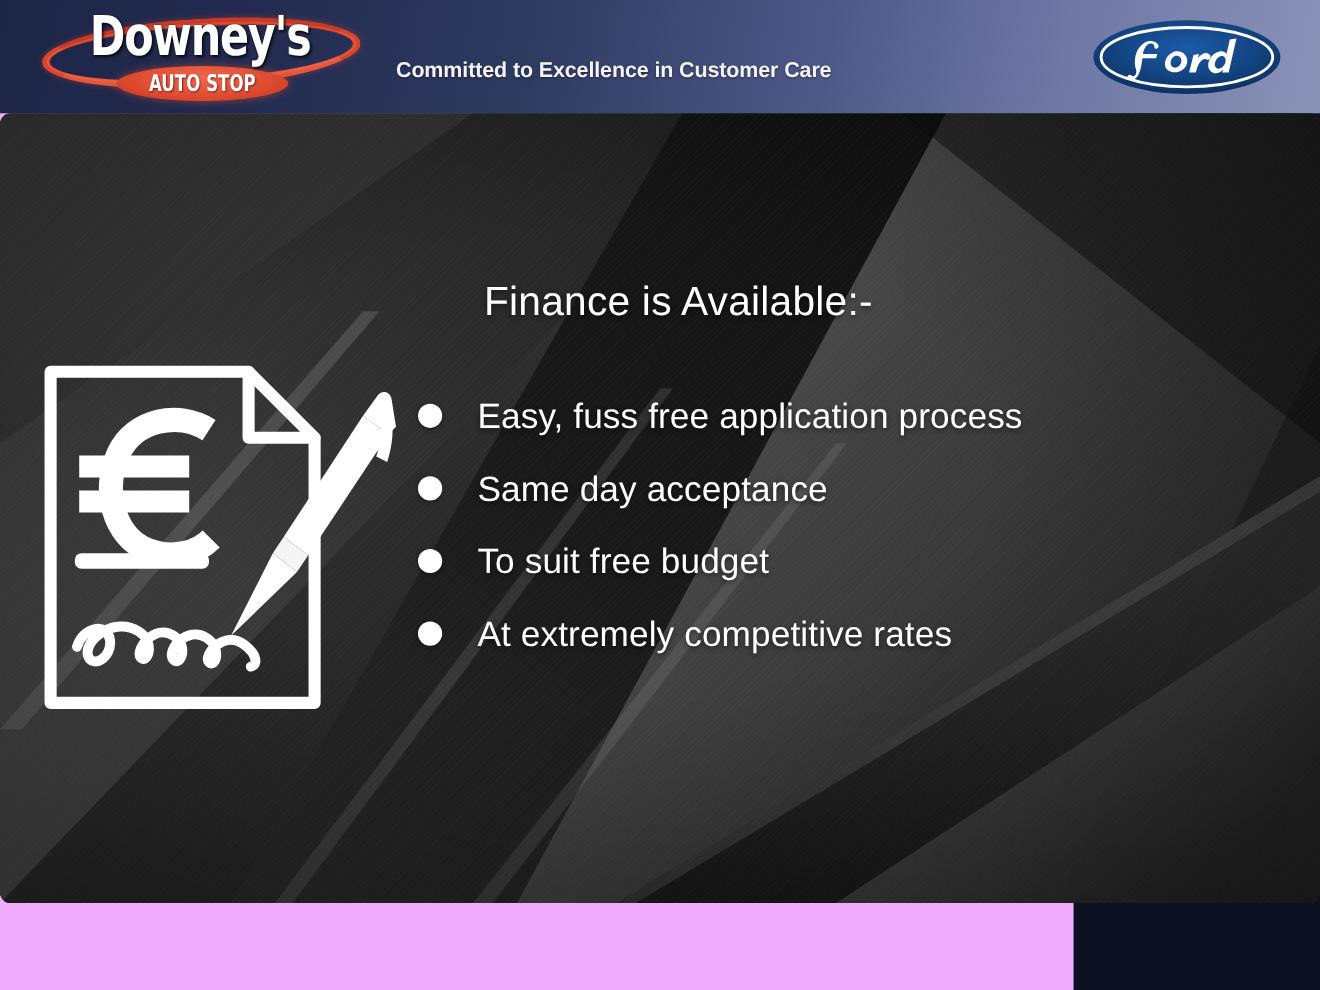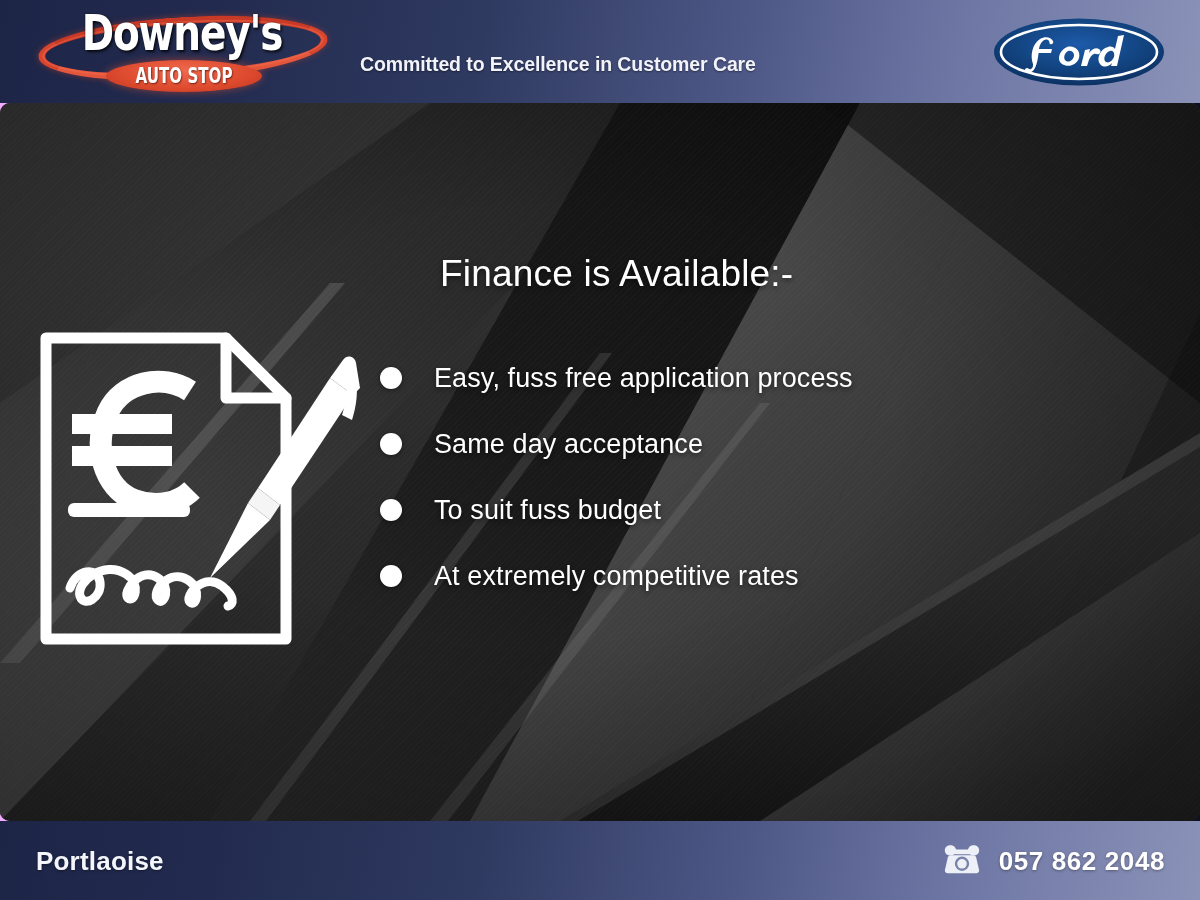--- a/index.html
+++ b/index.html
@@ -183,21 +183,21 @@
     position: absolute;
     left: 12px; top: 50%;
     margin-top: -11px;
     width: 22px; height: 22px;
     border-radius: 50%;
     background: #ffffff;
     box-shadow: 0 1px 4px rgba(0,0,0,0.5);
   }
   .bullet-text {
     margin-left: 66px;
-    font-size: 27px;
+    font-size: 32px;
     color: #ffffff;
     letter-spacing: 0.1px;
     white-space: nowrap;
     text-shadow: 0 2px 5px rgba(0,0,0,0.55);
   }
 
   
   #footer {
     position: absolute;
     left: 0; top: 821px;
@@ -386,46 +386,24 @@
         <li class="bullet">
           <span class="bullet-dot"></span>
           <span class="bullet-text">Easy, fuss free application process</span>
         </li>
         <li class="bullet">
           <span class="bullet-dot"></span>
           <span class="bullet-text">Same day acceptance</span>
         </li>
         <li class="bullet">
           <span class="bullet-dot"></span>
-          <span class="bullet-text">To suit fuss budget</span>
+          <span class="bullet-text">To suit free budget</span>
         </li>
         <li class="bullet">
           <span class="bullet-dot"></span>
           <span class="bullet-text">At extremely competitive rates</span>
         </li>
       </ul>
     </div>
   </div>
 
-  <div id="footer">
-    <div id="footer-location">Portlaoise</div>
-
-    <div id="footer-phone">
-      <span>
-        <svg viewBox="0 0 44 32" width="42" height="31" aria-hidden="true">
-          <g fill="#eef0f7">
-
-            <path d="M4 7 C4 2 10 0 14 3 L16 6 L28 6 L30 3 C34 0 40 2 40 7 C40 11 36 13 32 12
-                     L30 11 L14 11 L12 12 C8 13 4 11 4 7 Z"></path>
-
-            <path d="M7 15 C7 13 9 12 11 12 L33 12 C35 12 37 13 37 15 L40 28 C40 30 38 31 36 31
-                     L8 31 C6 31 4 30 4 28 Z"></path>
-          </g>
-
-          <circle cx="22" cy="21" r="7.5" fill="#7a84ab"></circle>
-          <circle cx="22" cy="21" r="5" fill="#eef0f7"></circle>
-        </svg>
-      </span>
-      <span id="phone-number">057 862 2048</span>
-    </div>
-  </div>
 
 </div>
 
 </body></html>

